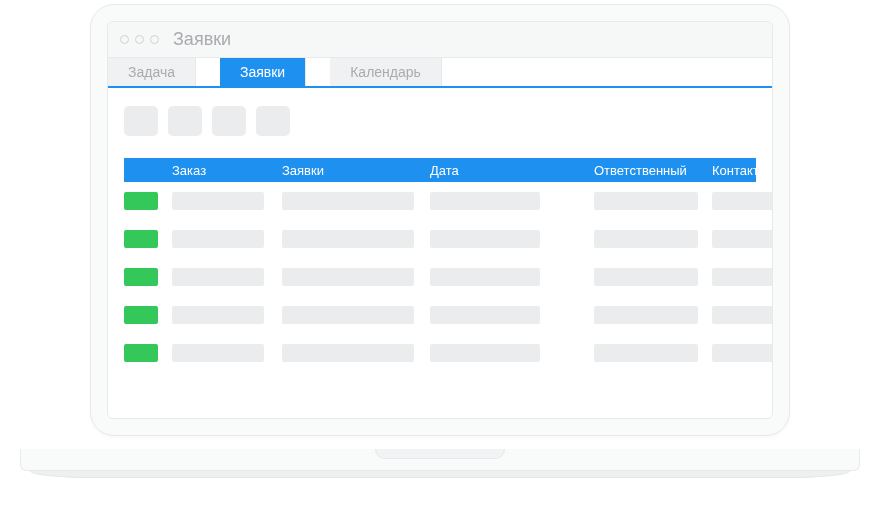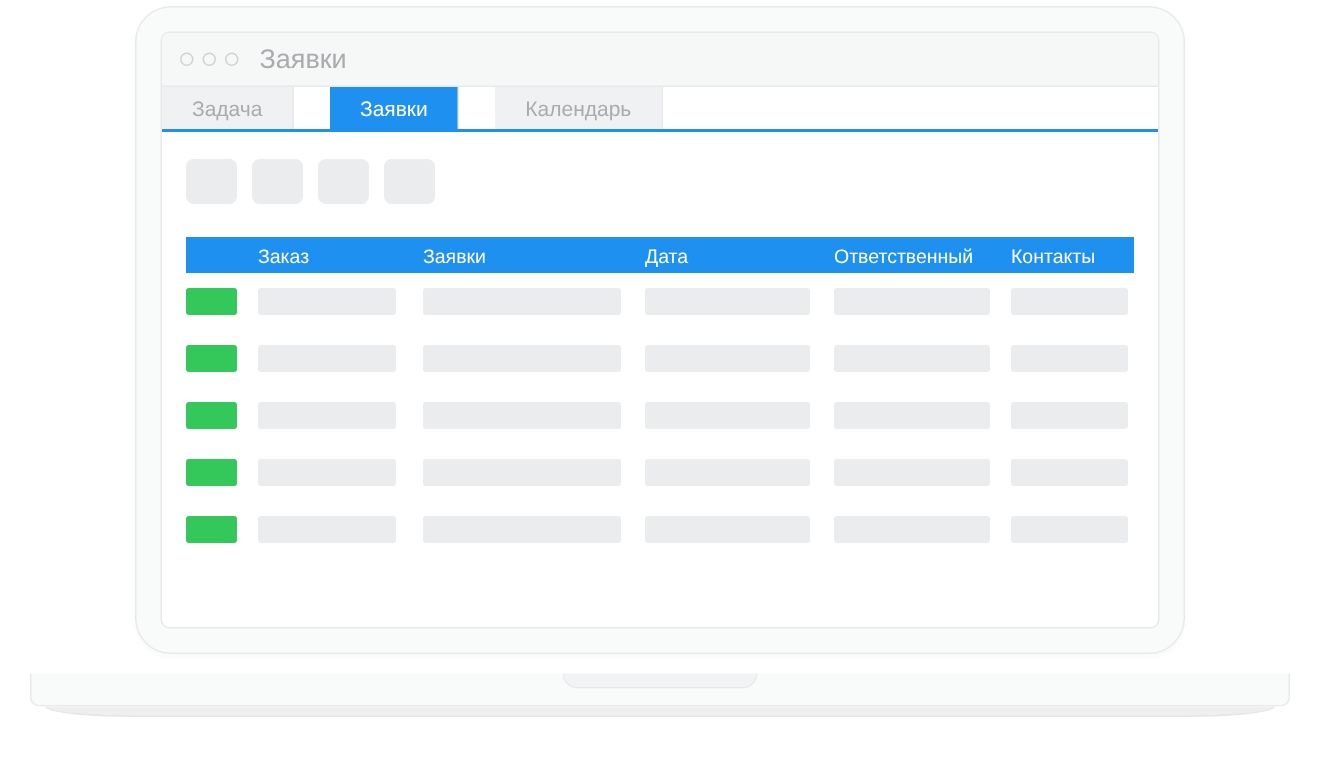--- a/index.html
+++ b/index.html
@@ -109,21 +109,21 @@
       background: #1e90f0;
       display: flex;
       align-items: center;
       color: #ffffff;
       font-size: 13px;
     }
     .col-status { width: 48px; flex-shrink: 0; }
     .col-client { width: 110px; flex-shrink: 0; }
     .col-order  { width: 148px; flex-shrink: 0; }
     .col-date   { width: 126px; flex-shrink: 0; }
-    .col-resp   { width: 118px; flex-shrink: 0; }
+    .col-resp   { width: 118px; flex-shrink: 0; margin-left: 38px; }
     .col-contact{ width: 86px; flex-shrink: 0; }
     .thead .col-status { }
     .thead span { display: inline-block; }
     .tbody {
       display: flex;
       flex-direction: column;
     }
     .trow {
       height: 38px;
       display: flex;

